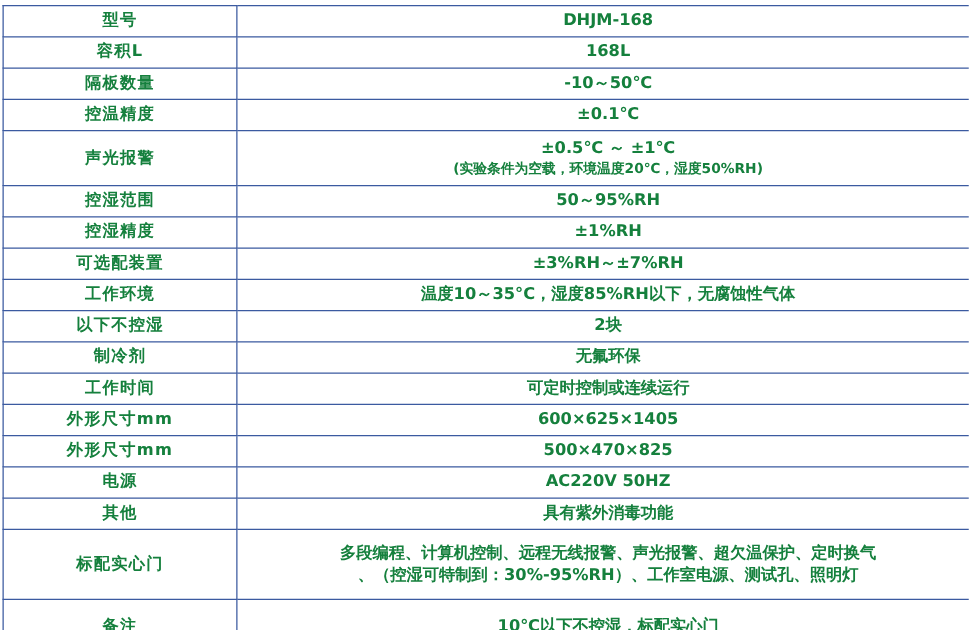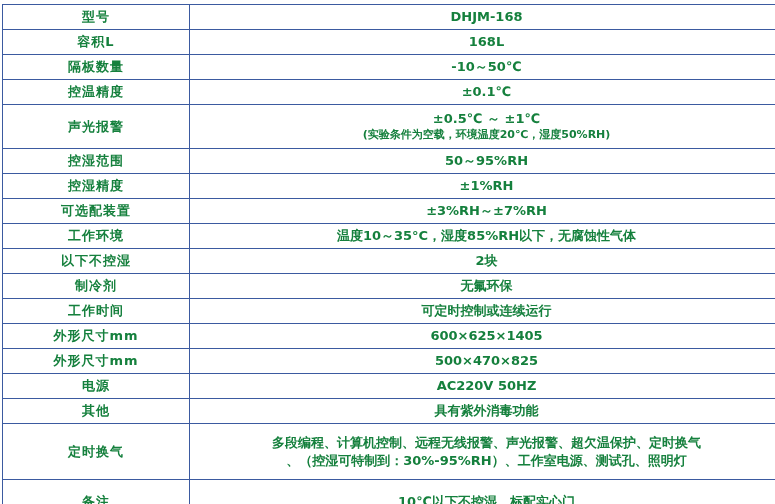--- a/index.html
+++ b/index.html
@@ -150,21 +150,21 @@
         <td class="label-cell">电源</td>
         <td class="value-cell">AC220V    50HZ</td>
       </tr>
 
       <tr class="row-normal">
         <td class="label-cell">其他</td>
         <td class="value-cell">具有紫外消毒功能</td>
       </tr>
 
       <tr class="tall-3">
-        <td class="label-cell">定时换气</td>
+        <td class="label-cell">标配实心门</td>
         <td class="value-cell multi-line">
           <span class="ln">多段编程、计算机控制、远程无线报警、声光报警、超欠温保护、定时换气</span>
           <span class="ln">、（控湿可特制到：30%-95%RH）、工作室电源、测试孔、照明灯</span>
         </td>
       </tr>
 
       <tr class="tall-2">
         <td class="label-cell">备注</td>
         <td class="value-cell">10℃以下不控湿，标配实心门</td>
       </tr>

